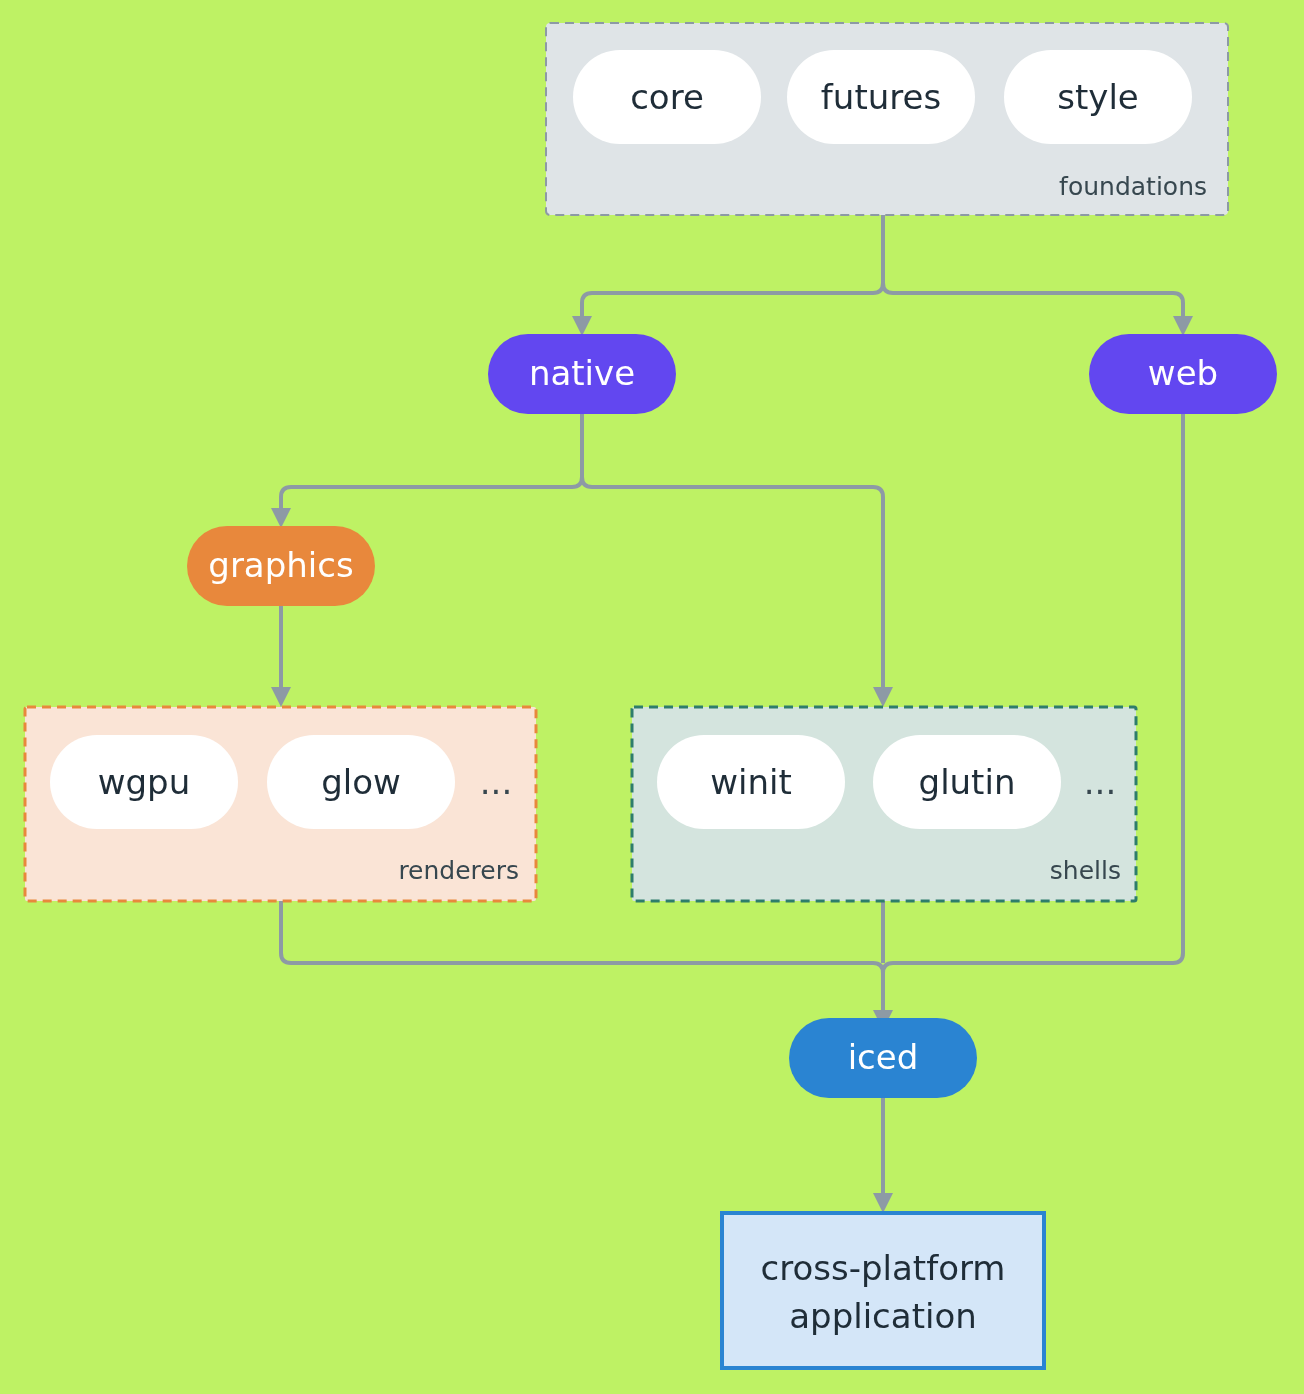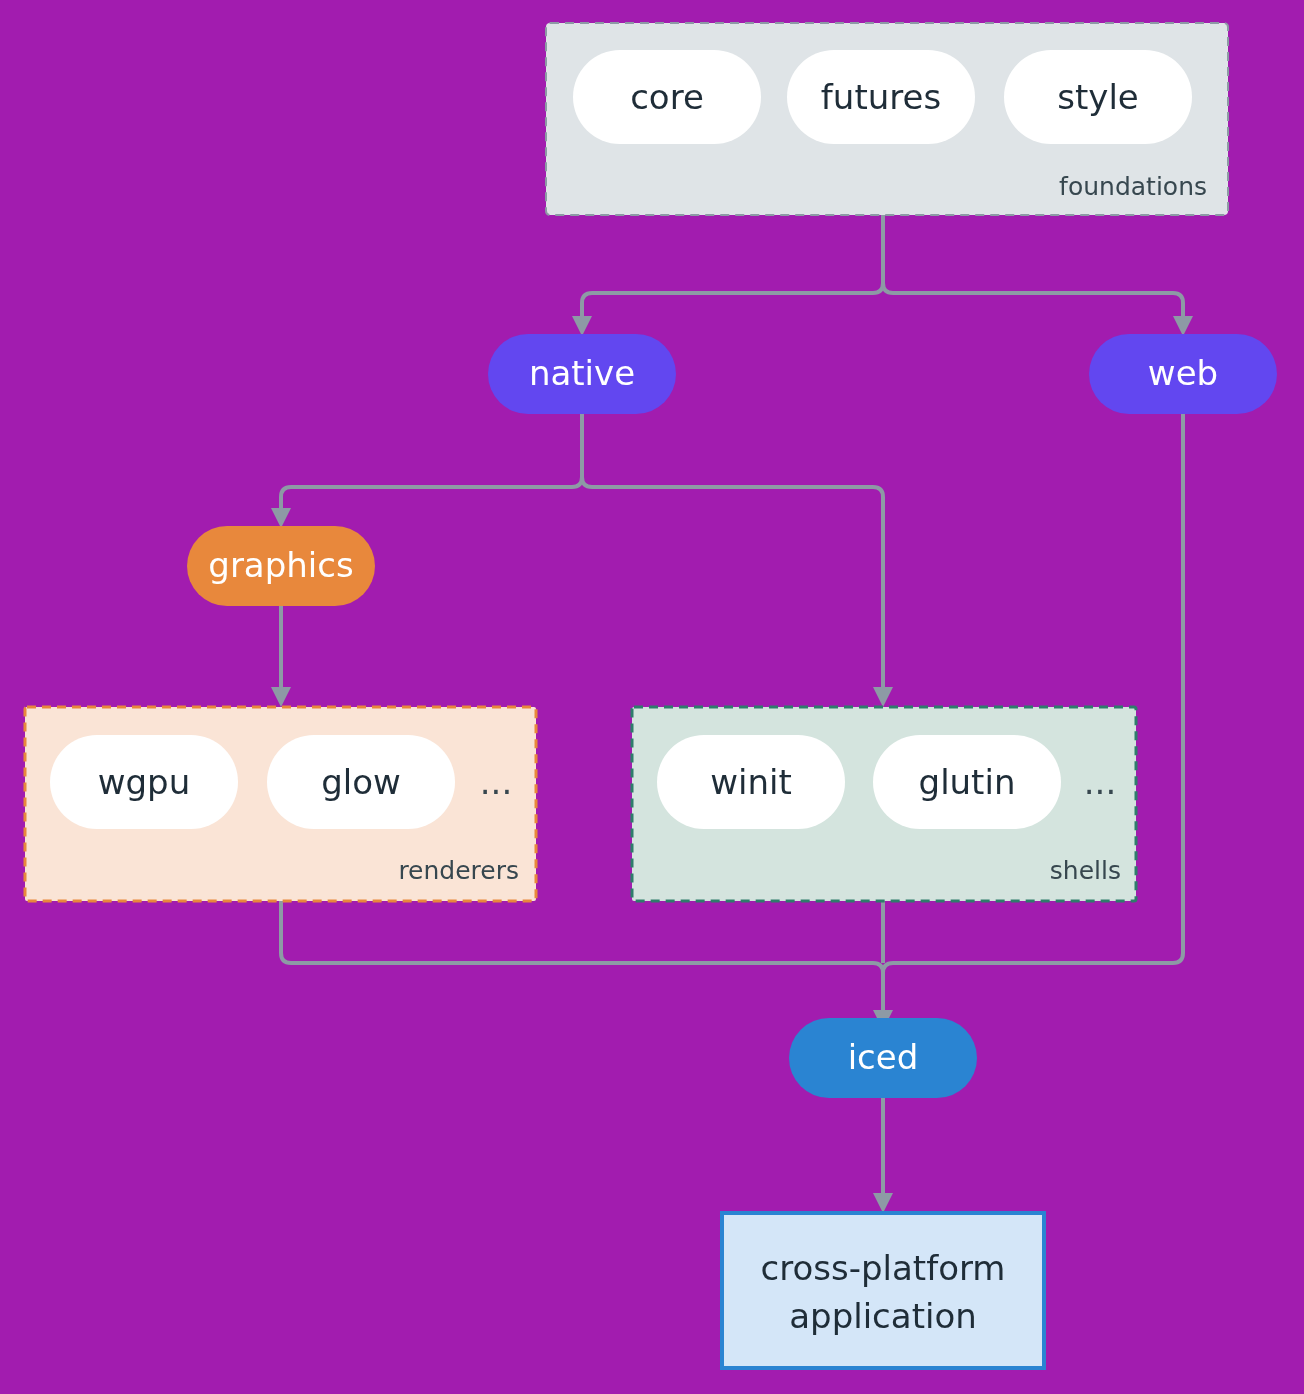--- a/index.html
+++ b/index.html
@@ -4,21 +4,21 @@
 <style>
   html, body {
     margin: 0;
     padding: 0;
     background: #000000;
   }
   #stage {
     position: relative;
     width: 1304px;
     height: 1394px;
-    background: #a21caf;
+    background: #bef264;
     overflow: hidden;
     font-family: "DejaVu Sans", "Liberation Sans", sans-serif;
   }
   svg#diagram {
     position: absolute;
     top: 0;
     left: 0;
     width: 1304px;
     height: 1394px;
     display: block;

